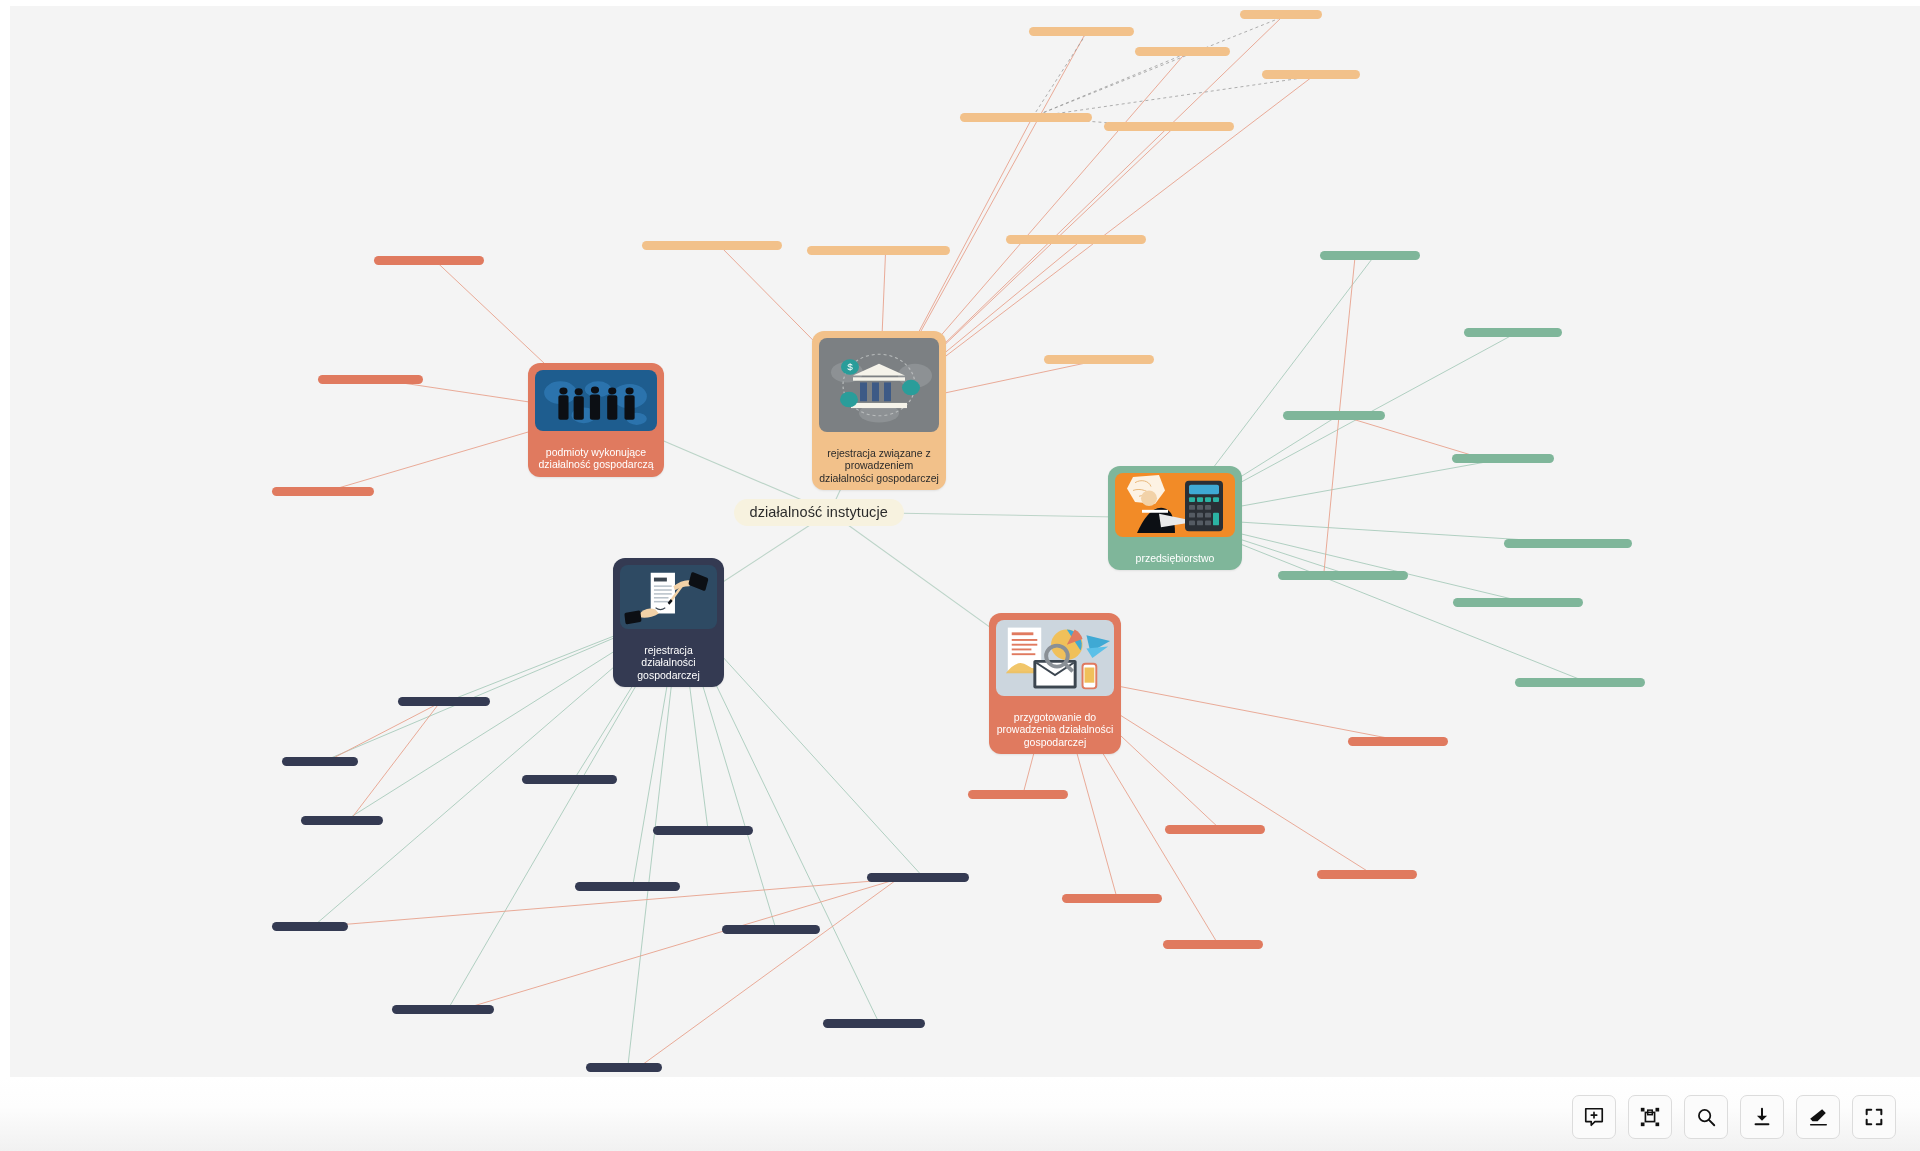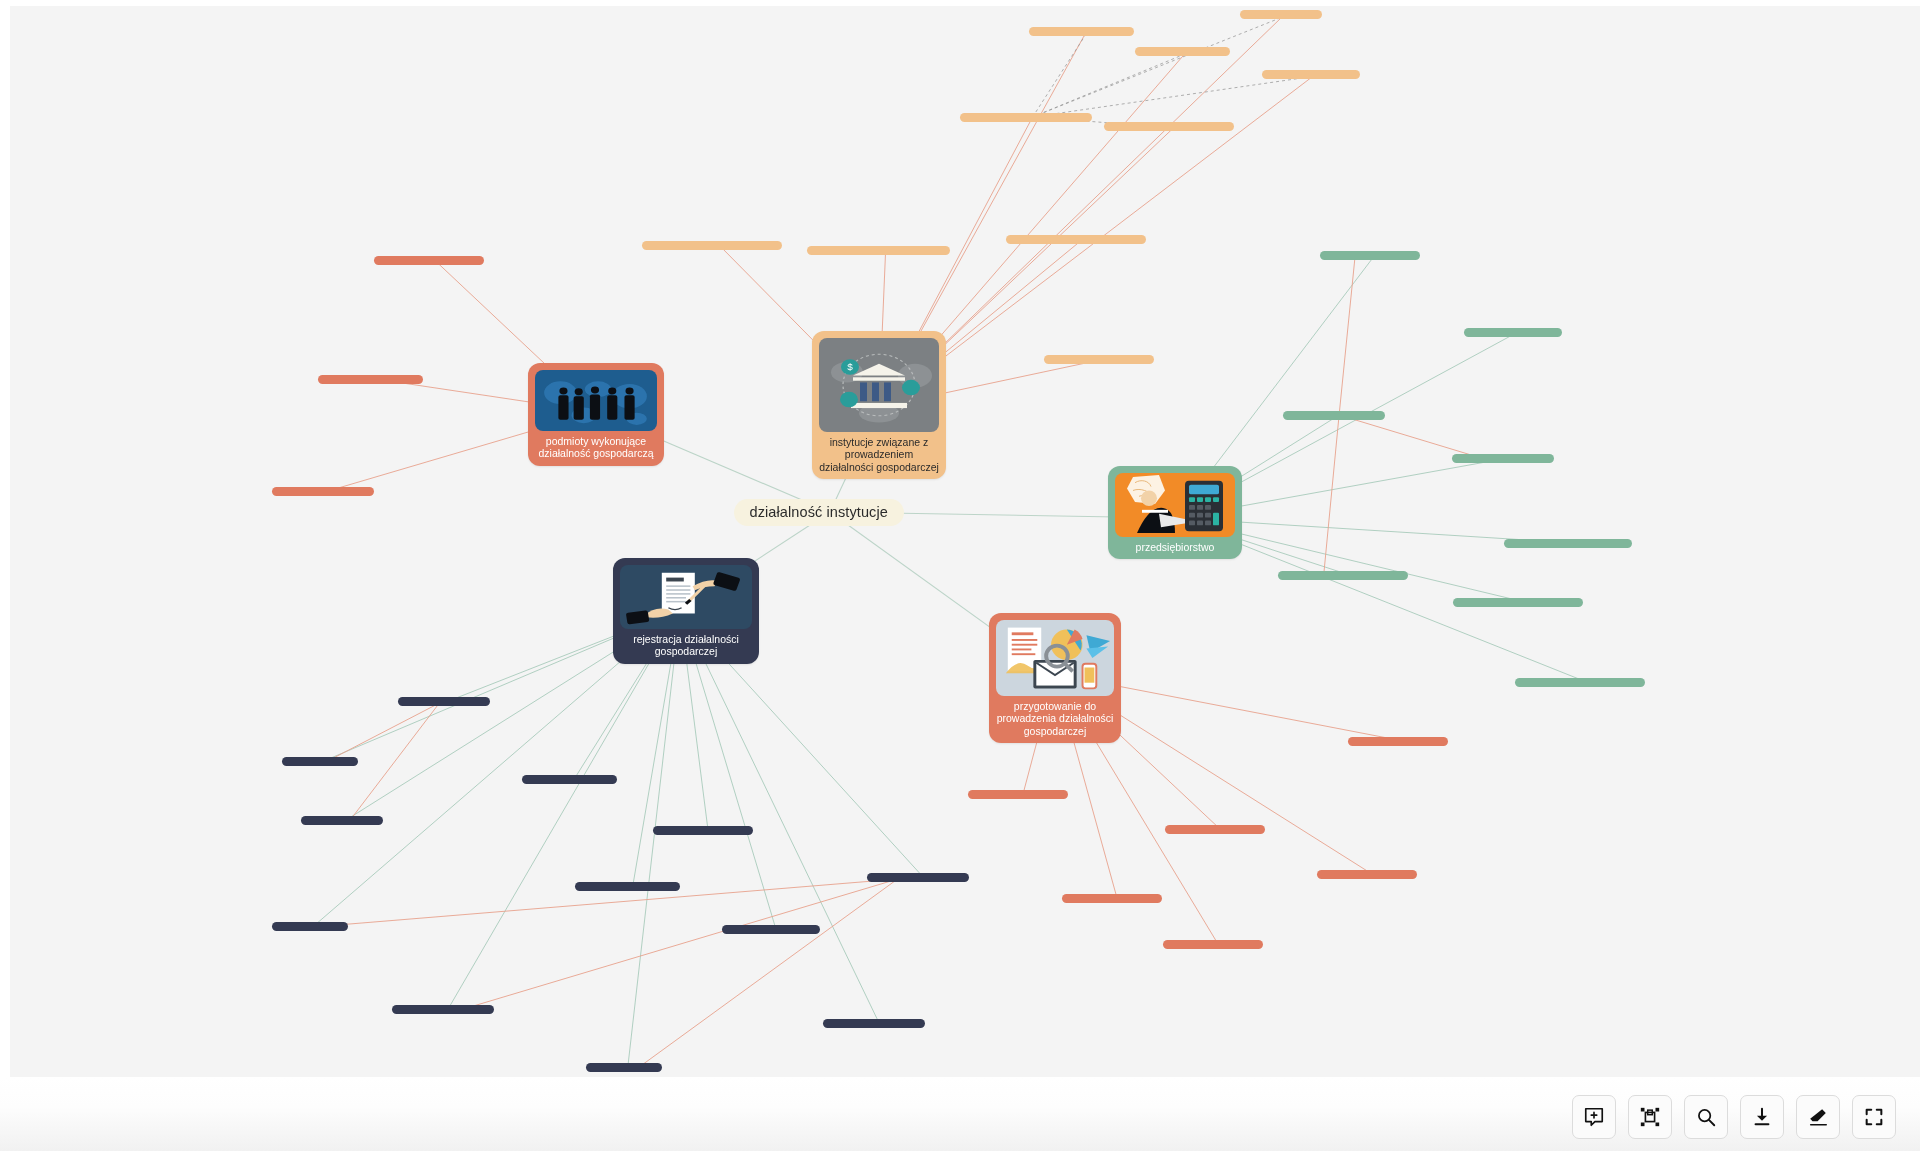--- a/index.html
+++ b/index.html
@@ -34,21 +34,21 @@
     border-radius:12px;padding:7px 7px 4px 7px;
     display:flex;flex-direction:column;align-items:center;
     box-shadow:0 1px 2px rgba(0,0,0,.08);
   }
   .card .thumb{
     width:100%;border-radius:8px;overflow:hidden;position:relative;
     display:block;
   }
   .card .cap{
     font-size:10.5px;line-height:12.4px;text-align:center;
-    margin-top:4px;margin-bottom:2px;color:#ffffff;
+    margin-top:15px;margin-bottom:2px;color:#ffffff;
     word-break:break-word;
   }
   .card.cap-dark .cap{color:#2b2b2b;}
 
   
   .bar{position:absolute;border-radius:7px;height:9px;}
 
   
   #bottombar{
     position:absolute;left:0;top:1077px;width:1920px;height:74px;
@@ -185,21 +185,21 @@
                 <rect x="41" y="52" width="7" height="22"></rect>
                 <rect x="53" y="52" width="7" height="22"></rect>
                 <rect x="65" y="52" width="7" height="22"></rect>
               </g>
               <rect x="32" y="76" width="56" height="6" fill="#f5f3ea"></rect>
               <circle cx="31" cy="34" r="9" fill="#2a9d9a"></circle>
               <text x="31" y="38" font-size="10" fill="#fff" text-anchor="middle" font-family="sans-serif">$</text>
               <circle cx="92" cy="58" r="9" fill="#2a9d9a"></circle>
               <circle cx="30" cy="72" r="9" fill="#2a9d9a"></circle>
             </svg></div>
-          <div class="cap">instytucje związane z prowadzeniem działalności gospodarczej</div>
+          <div class="cap">rejestracja związane z prowadzeniem działalności gospodarczej</div>
         </div>
         <div class="bar" style="left: 632px; top: 235px; width: 140px; background: rgb(242, 193, 138);"></div>
         <div class="bar" style="left: 797px; top: 240px; width: 143px; background: rgb(242, 193, 138);"></div>
         <div class="bar" style="left: 996px; top: 229px; width: 140px; background: rgb(242, 193, 138);"></div>
         <div class="bar" style="left: 1034px; top: 349px; width: 110px; background: rgb(242, 193, 138);"></div>
         <div class="bar" style="left: 1094px; top: 116px; width: 130px; background: rgb(242, 193, 138);"></div>
         <div class="bar" style="left: 1019px; top: 21px; width: 105px; background: rgb(242, 193, 138);"></div>
         <div class="bar" style="left: 1125px; top: 41px; width: 95px; background: rgb(242, 193, 138);"></div>
         <div class="bar" style="left: 1230px; top: 4px; width: 82px; background: rgb(242, 193, 138);"></div>
         <div class="bar" style="left: 1252px; top: 64px; width: 98px; background: rgb(242, 193, 138);"></div>
@@ -274,21 +274,21 @@
               <rect x="90" y="50" width="10" height="16" fill="#f0c05a"></rect>
             </svg></div>
           <div class="cap">przygotowanie do prowadzenia działalności gospodarczej</div>
         </div>
         <div class="bar" style="left: 958px; top: 784px; width: 100px; background: rgb(224, 122, 95);"></div>
         <div class="bar" style="left: 1052px; top: 888px; width: 100px; background: rgb(224, 122, 95);"></div>
         <div class="bar" style="left: 1153px; top: 934px; width: 100px; background: rgb(224, 122, 95);"></div>
         <div class="bar" style="left: 1155px; top: 819px; width: 100px; background: rgb(224, 122, 95);"></div>
         <div class="bar" style="left: 1307px; top: 864px; width: 100px; background: rgb(224, 122, 95);"></div>
         <div class="bar" style="left: 1338px; top: 731px; width: 100px; background: rgb(224, 122, 95);"></div>
-        <div class="node card" style="left: 603px; top: 552px; width: 146px; background: rgb(52, 58, 82);">
+        <div class="node card" style="left: 603px; top: 552px; width: 111px; background: rgb(52, 58, 82);">
           <div class="thumb" style="height: 64px;"><svg width="100%" height="100%" viewBox="0 0 120 66" preserveAspectRatio="none">
               <rect width="120" height="66" fill="#2e4a63"></rect>
               <rect x="38" y="8" width="30" height="42" fill="#fff"></rect>
               <rect x="42" y="13" width="16" height="4" fill="#3c4650"></rect>
               <g fill="#b9c2ca">
                 <rect x="42" y="21" width="22" height="1.6"></rect>
                 <rect x="42" y="25" width="22" height="1.6"></rect>
                 <rect x="42" y="29" width="22" height="1.6"></rect>
                 <rect x="42" y="33" width="18" height="1.6"></rect>
                 <rect x="42" y="37" width="20" height="1.6"></rect>

